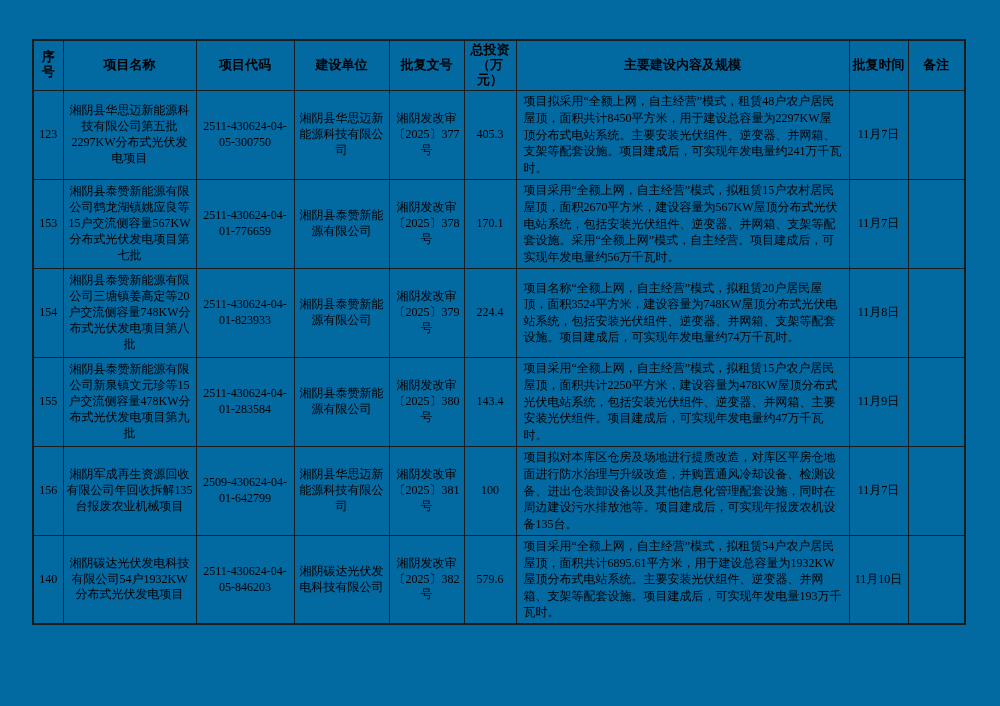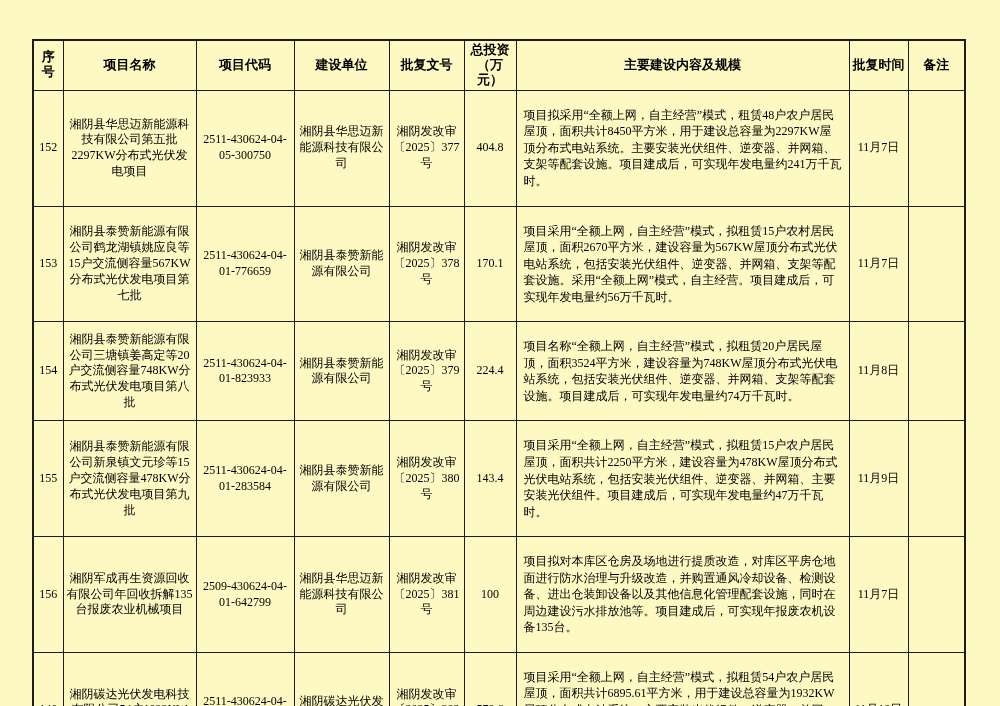--- a/index.html
+++ b/index.html
@@ -8,21 +8,21 @@
     width: 1000px;
     height: 706px;
     background: #ffffff;
     overflow: hidden;
     font-family: "Liberation Serif", "DejaVu Serif", serif;
   }
   .page {
     position: relative;
     width: 1000px;
     height: 706px;
-    background: #fef9c3;
+    background: #0369a1;
   }
   table.approval-table {
     position: absolute;
     left: 32px;
     top: 39px;
     width: 932px;
     border-collapse: collapse;
     table-layout: fixed;
     border: 2px solid #1c1c1c;
   }
@@ -41,21 +41,21 @@
   thead tr { height: 38px; }
   th {
     font-weight: bold;
     font-size: 13px;
     line-height: 1.15;
   }
   th.wrap-header { white-space: pre-line; }
   tbody tr { height: 89px; }
   td.content-cell {
     text-align: left;
-    padding: 16px 7px;
+    padding: 2px 7px;
     line-height: 1.38;
   }
   td.code-cell, td.invest-cell {
     letter-spacing: 0;
   }
 </style>
 </head>
 <body>
 
 <div class="page">
@@ -81,26 +81,26 @@
         <th class="wrap-header">总投资
 （万元）</th>
         <th>主要建设内容及规模</th>
         <th>批复时间</th>
         <th>备注</th>
       </tr>
     </thead>
     <tbody>
 
     <tr>
-        <td>152</td>
+        <td>123</td>
         <td>湘阴县华思迈新能源科技有限公司第五批2297KW分布式光伏发电项目</td>
         <td class="code-cell">2511-430624-04-05-300750</td>
         <td>湘阴县华思迈新能源科技有限公司</td>
         <td>湘阴发改审〔2025〕377号</td>
-        <td class="invest-cell">404.8</td>
+        <td class="invest-cell">405.3</td>
         <td class="content-cell">项目拟采用“全额上网，自主经营”模式，租赁48户农户居民屋顶，面积共计8450平方米，用于建设总容量为2297KW屋顶分布式电站系统。主要安装光伏组件、逆变器、并网箱、支架等配套设施。项目建成后，可实现年发电量约241万千瓦时。</td>
         <td>11月7日</td>
         <td></td>
       </tr>
         <tr>
         <td>153</td>
         <td>湘阴县泰赞新能源有限公司鹤龙湖镇姚应良等15户交流侧容量567KW分布式光伏发电项目第七批</td>
         <td class="code-cell">2511-430624-04-01-776659</td>
         <td>湘阴县泰赞新能源有限公司</td>
         <td>湘阴发改审〔2025〕378号</td>

